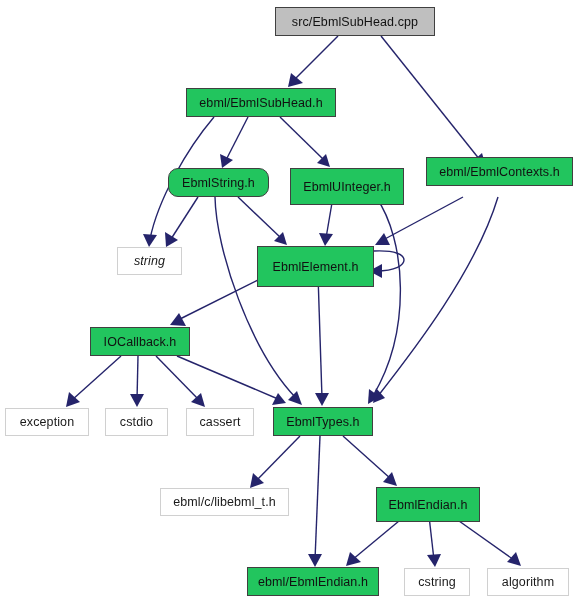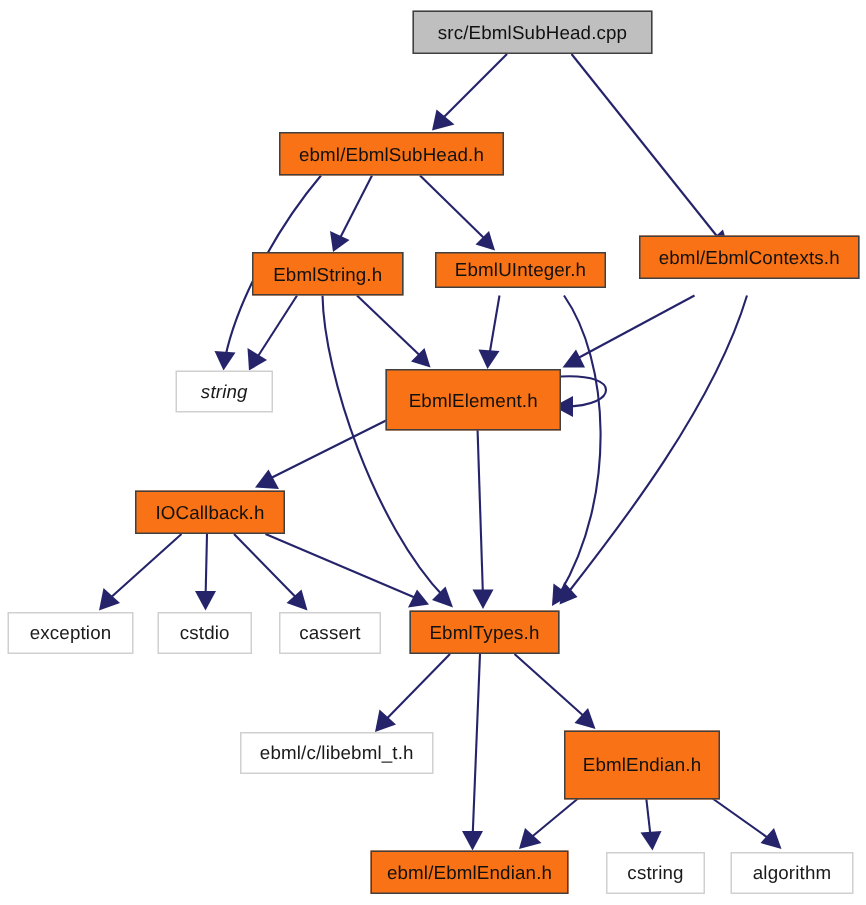--- a/index.html
+++ b/index.html
@@ -41,21 +41,21 @@
     font-size: 12.5px;
     color: #111111;
     letter-spacing: 0.1px;
     z-index: 5;
   }
   .node-box.kind-root {
     background: #bfbfbf;
     border: 1.6px solid #404040;
   }
   .node-box.kind-internal {
-    background: #f97316;
+    background: #22c55e;
     border: 1.6px solid #404040;
   }
   .node-box.kind-external {
     background: #ffffff;
     border: 1.2px solid #d0d0d0;
     color: #1a1a1a;
   }
 </style>
 </head>
 <body>
@@ -185,29 +185,29 @@
     </g>
 
     <g>
       <path class="edge-path" d="M 452,516 L 514,560"></path>
       <polygon class="edge-head" points="521,566 507,562 516,552"></polygon>
     </g>
   </svg>
 
   <div class="node-box kind-root" style="left:275px; top:7px;   width:160px; height:29px;text-align:right;">src/EbmlSubHead.cpp</div>
   <div class="node-box kind-internal" style="left:186px; top:88px;  width:150px; height:29px;">ebml/EbmlSubHead.h</div>
-  <div class="node-box kind-internal" style="left:168px; top:168px; width:101px; height:29px;">EbmlString.h</div>
-  <div class="node-box kind-internal" style="left:290px; top:168px; width:114px; height:24px;">EbmlUInteger.h</div>
+  <div class="node-box kind-internal" style="left:168px; top:168px; width:101px; height:29px;border-radius:10px;">EbmlString.h</div>
+  <div class="node-box kind-internal" style="left:290px; top:168px; width:114px; height:37px;">EbmlUInteger.h</div>
   <div class="node-box kind-internal" style="left:426px; top:157px; width:147px; height:29px;">ebml/EbmlContexts.h</div>
   <div class="node-box kind-external" style="left:117px; top:247px; width:65px;  height:28px;font-style:italic;">string</div>
   <div class="node-box kind-internal" style="left:257px; top:246px; width:117px; height:41px;">EbmlElement.h</div>
   <div class="node-box kind-internal" style="left:90px;  top:327px; width:100px; height:29px;">IOCallback.h</div>
   <div class="node-box kind-external" style="left:5px;   top:408px; width:84px;  height:28px;">exception</div>
   <div class="node-box kind-external" style="left:105px; top:408px; width:63px;  height:28px;">cstdio</div>
   <div class="node-box kind-internal" style="left:273px; top:407px; width:100px; height:29px;">EbmlTypes.h</div>
   <div class="node-box kind-external" style="left:186px; top:408px; width:68px;  height:28px;">cassert</div>
   <div class="node-box kind-external" style="left:160px; top:488px; width:129px; height:28px;">ebml/c/libebml_t.h</div>
-  <div class="node-box kind-internal" style="left:376px; top:487px; width:104px; height:46px;">EbmlEndian.h</div>
+  <div class="node-box kind-internal" style="left:376px; top:487px; width:104px; height:35px;">EbmlEndian.h</div>
   <div class="node-box kind-internal" style="left:247px; top:567px; width:132px; height:29px;">ebml/EbmlEndian.h</div>
   <div class="node-box kind-external" style="left:404px; top:568px; width:66px;  height:28px;">cstring</div>
   <div class="node-box kind-external" style="left:487px; top:568px; width:82px;  height:28px;">algorithm</div>
 
 </div>
 
 </body></html>

